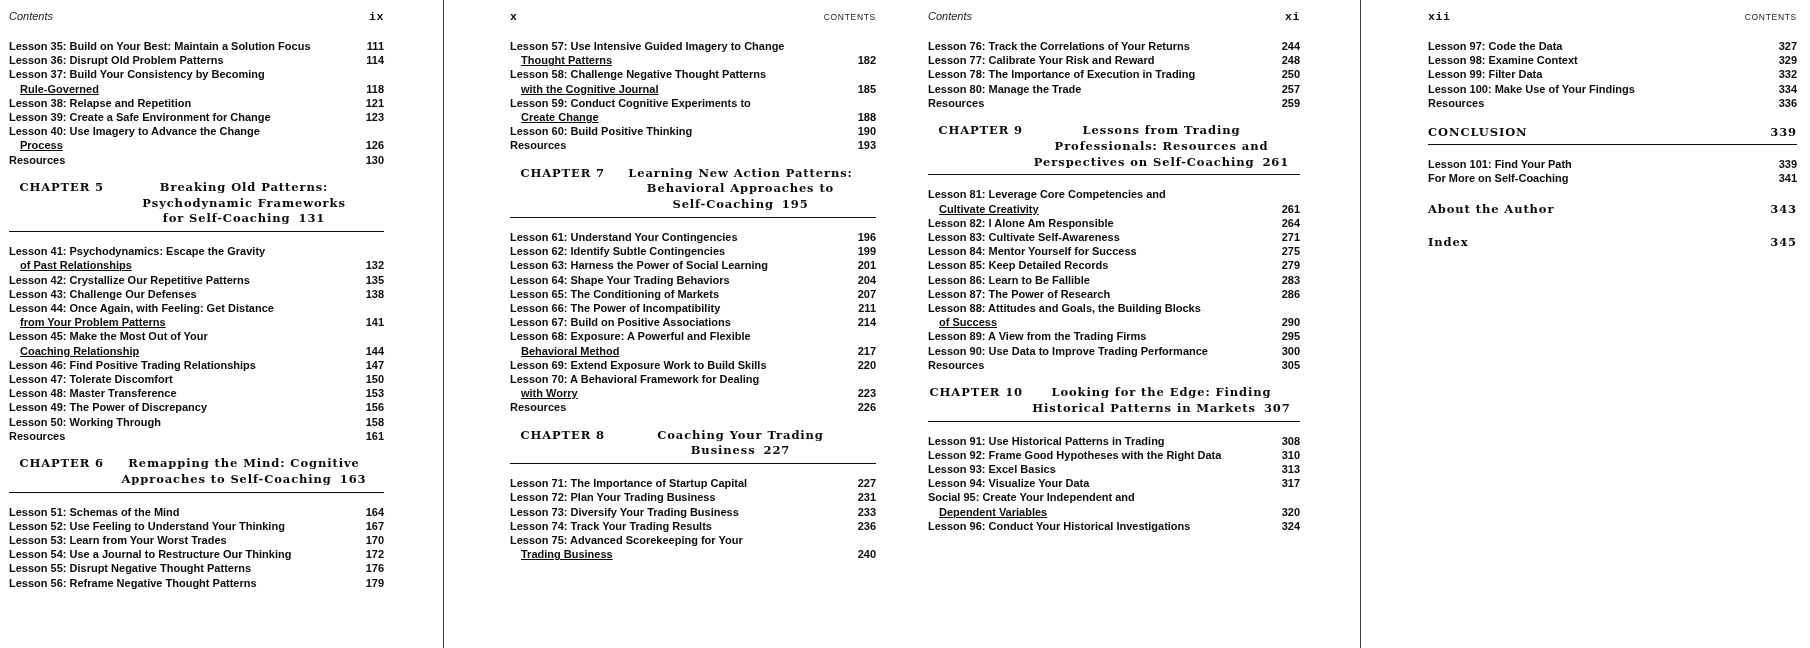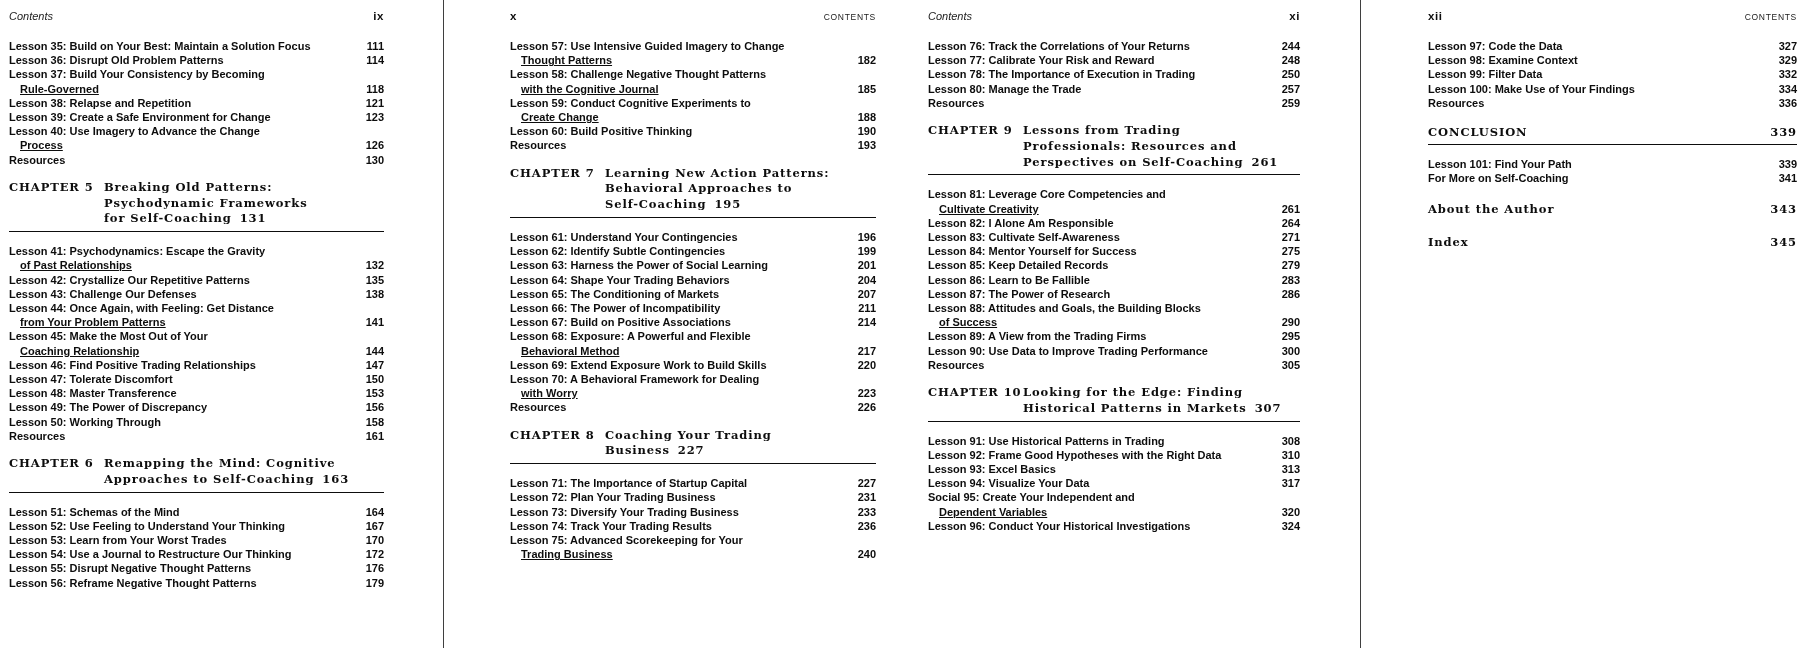--- a/index.html
+++ b/index.html
@@ -10,37 +10,37 @@
   }
   .spread{display:flex;width:1810px;height:623px;}
   .page{box-sizing:border-box;height:648px;overflow:hidden;}
   .page-1{width:443px;padding:10px 59px 0 9px;}
   .page-2{width:462px;padding:10px 29px 0 66px;border-left:1px solid #3f3f3f;}
   .page-3{width:455px;padding:10px 60px 0 23px;}
   .page-4{width:450px;padding:10px 13px 0 67px;border-left:1px solid #3f3f3f;}
 
   .hdr{display:flex;justify-content:space-between;align-items:baseline;margin-bottom:16px;height:13px;}
   .h-running{font-style:italic;font-size:11px;color:#222;}
-  .h-folio{font-family:Liberation Sans, sans-serif;font-weight:bold;font-size:11.5px;letter-spacing:.6px;color:#0d0d0d;}
+  .h-folio{font-family:Liberation Mono, monospace;font-weight:bold;font-size:11.5px;letter-spacing:.6px;color:#0d0d0d;}
   .h-caps{font-size:8.5px;letter-spacing:.7px;color:#1a1a1a;}
 
   .t-line{display:flex;justify-content:space-between;align-items:baseline;
           font-weight:bold;font-size:11px;line-height:14.2px;color:#0d0d0d;}
   .t-text{white-space:nowrap;}
   .t-text.cont{padding-left:11px;text-decoration:underline;}
   .t-page{margin-left:8px;font-weight:bold;font-size:11px;}
 
   .chapter{margin:13px 0 12px 0;border-bottom:1.5px solid #0d0d0d;padding-bottom:4px;}
   .ch-row{display:flex;}
-  .ch-label{width:95px;flex-shrink:0;}
+  .ch-label{width:95px;flex-shrink:0;text-align:right;}
   .ch-label,.ch-text,.ch-page,.hd-text,.hd-page{
     font-family:"DejaVu Serif",serif;font-weight:bold;font-size:11.5px;
     letter-spacing:.9px;line-height:15.8px;color:#0d0d0d;white-space:nowrap;}
   .ch-body{flex:1;}
-  .ch-line{display:flex;justify-content:flex-start;align-items:baseline;}
+  .ch-line{display:flex;justify-content:center;align-items:baseline;}
   .ch-page{margin-left:8px;}
 
   .heading{display:flex;justify-content:space-between;align-items:baseline;margin-top:15px;}
   .heading.rule{border-bottom:1.5px solid #0d0d0d;padding-bottom:3px;margin-bottom:12px;gap:32px;}
   .heading.spaced{margin-top:17px;}
 </style>
 </head>
 <body>
 
 <div class="spread" id="spread">

